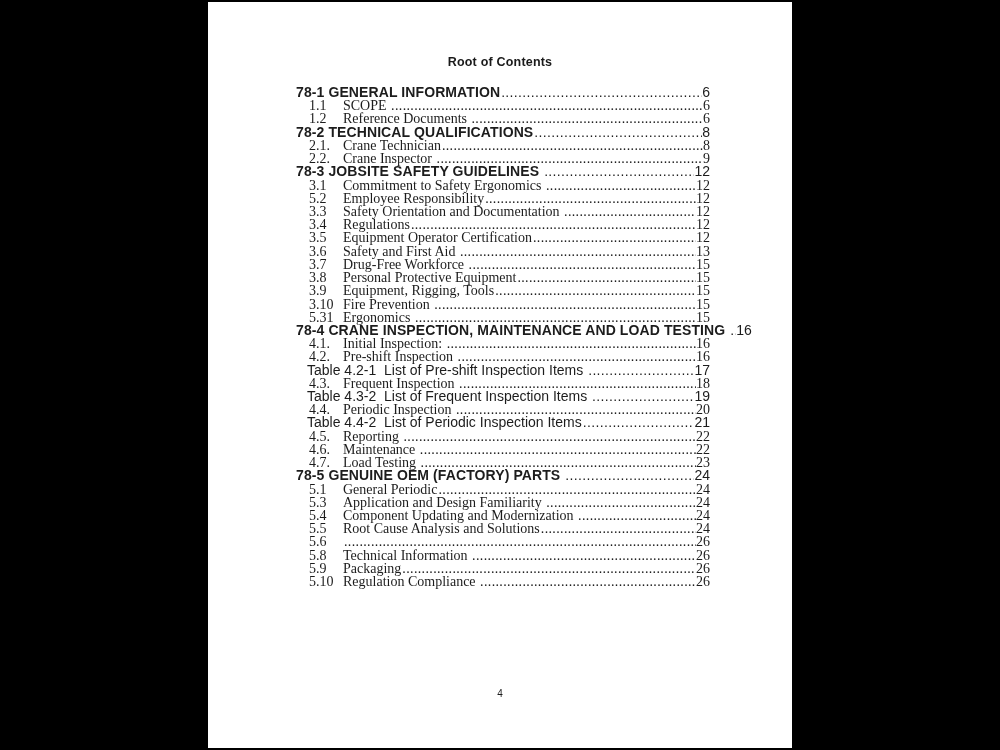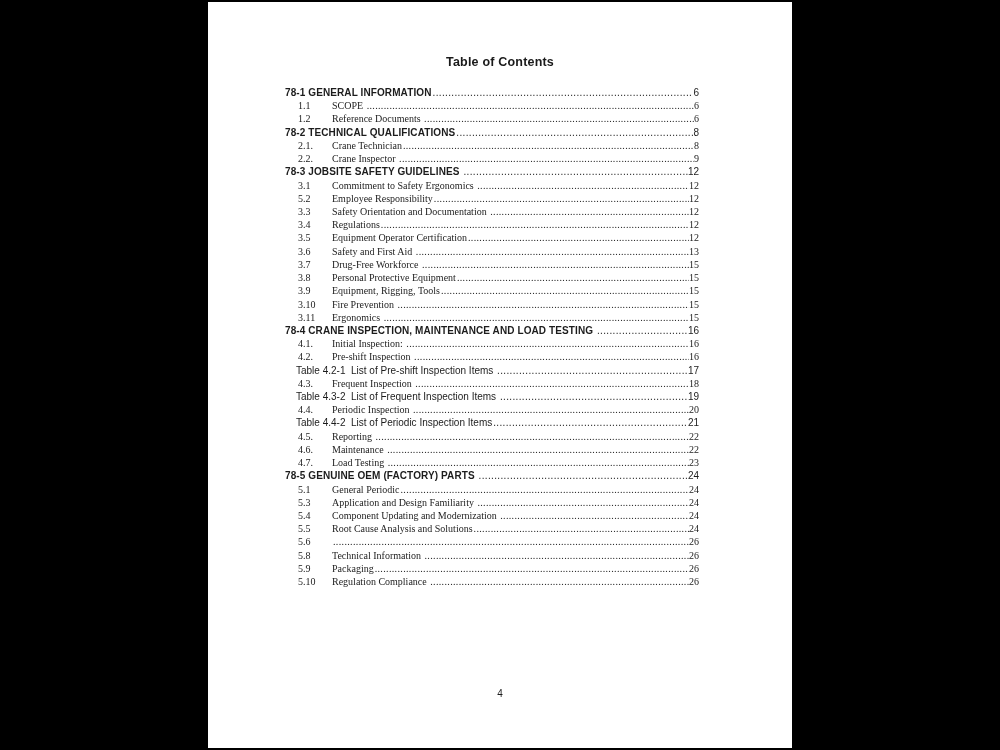--- a/index.html
+++ b/index.html
@@ -51,23 +51,23 @@
     width: 100%;
     text-align: center;
     font-size: 12.5px;
     font-weight: bold;
     letter-spacing: 0.2px;
     color: #1a1a1a;
   }
   .toc {
     position: absolute;
     top: 86px;
-    left: 77px;
+    left: 88px;
     width: 414px;
-    font-size: 10px;
+    font-size: 14px;
     color: #1c1c1c;
   }
   .toc-row {
     display: flex;
     align-items: baseline;
     height: 13.23px;
     line-height: 13.23px;
     white-space: pre;
   }
   .toc-row.item  { padding-left: 13px; font-family: Liberation Serif, serif; }
@@ -110,41 +110,41 @@
 <body>
 
 <div class="stage">
 
   <div class="side-black left"></div>
   <div class="side-black right"></div>
   <div class="edge-bar top"></div>
   <div class="edge-bar bottom"></div>
 
   <div class="page">
-    <div class="doc-title">Table of Contents</div>
+    <div class="doc-title">Root of Contents</div>
 
     <div class="toc" id="toc-list">
         <div class="toc-row section"><span class="title">78-1 GENERAL INFORMATION</span><span class="leader">........................................................................................................................................................................</span><span class="pagenum">6</span></div>
         <div class="toc-row item"><span class="num">1.1</span><span class="title">SCOPE </span><span class="leader">........................................................................................................................................................................</span><span class="pagenum">6</span></div>
         <div class="toc-row item"><span class="num">1.2</span><span class="title">Reference Documents </span><span class="leader">........................................................................................................................................................................</span><span class="pagenum">6</span></div>
         <div class="toc-row section"><span class="title">78-2 TECHNICAL QUALIFICATIONS</span><span class="leader">........................................................................................................................................................................</span><span class="pagenum">8</span></div>
         <div class="toc-row item"><span class="num">2.1.</span><span class="title">Crane Technician</span><span class="leader">........................................................................................................................................................................</span><span class="pagenum">8</span></div>
         <div class="toc-row item"><span class="num">2.2.</span><span class="title">Crane Inspector </span><span class="leader">........................................................................................................................................................................</span><span class="pagenum">9</span></div>
         <div class="toc-row section"><span class="title">78-3 JOBSITE SAFETY GUIDELINES </span><span class="leader">........................................................................................................................................................................</span><span class="pagenum">12</span></div>
         <div class="toc-row item"><span class="num">3.1</span><span class="title">Commitment to Safety Ergonomics </span><span class="leader">........................................................................................................................................................................</span><span class="pagenum">12</span></div>
         <div class="toc-row item"><span class="num">5.2</span><span class="title">Employee Responsibility</span><span class="leader">........................................................................................................................................................................</span><span class="pagenum">12</span></div>
         <div class="toc-row item"><span class="num">3.3</span><span class="title">Safety Orientation and Documentation </span><span class="leader">........................................................................................................................................................................</span><span class="pagenum">12</span></div>
         <div class="toc-row item"><span class="num">3.4</span><span class="title">Regulations</span><span class="leader">........................................................................................................................................................................</span><span class="pagenum">12</span></div>
         <div class="toc-row item"><span class="num">3.5</span><span class="title">Equipment Operator Certification</span><span class="leader">........................................................................................................................................................................</span><span class="pagenum">12</span></div>
         <div class="toc-row item"><span class="num">3.6</span><span class="title">Safety and First Aid </span><span class="leader">........................................................................................................................................................................</span><span class="pagenum">13</span></div>
         <div class="toc-row item"><span class="num">3.7</span><span class="title">Drug-Free Workforce </span><span class="leader">........................................................................................................................................................................</span><span class="pagenum">15</span></div>
         <div class="toc-row item"><span class="num">3.8</span><span class="title">Personal Protective Equipment</span><span class="leader">........................................................................................................................................................................</span><span class="pagenum">15</span></div>
         <div class="toc-row item"><span class="num">3.9</span><span class="title">Equipment, Rigging, Tools</span><span class="leader">........................................................................................................................................................................</span><span class="pagenum">15</span></div>
         <div class="toc-row item"><span class="num">3.10</span><span class="title">Fire Prevention </span><span class="leader">........................................................................................................................................................................</span><span class="pagenum">15</span></div>
-        <div class="toc-row item"><span class="num">3.11</span><span class="title">Ergonomics </span><span class="leader">........................................................................................................................................................................</span><span class="pagenum">15</span></div>
+        <div class="toc-row item"><span class="num">5.31</span><span class="title">Ergonomics </span><span class="leader">........................................................................................................................................................................</span><span class="pagenum">15</span></div>
         <div class="toc-row section"><span class="title">78-4 CRANE INSPECTION, MAINTENANCE AND LOAD TESTING </span><span class="leader">........................................................................................................................................................................</span><span class="pagenum">16</span></div>
         <div class="toc-row item"><span class="num">4.1.</span><span class="title">Initial Inspection: </span><span class="leader">........................................................................................................................................................................</span><span class="pagenum">16</span></div>
         <div class="toc-row item"><span class="num">4.2.</span><span class="title">Pre-shift Inspection </span><span class="leader">........................................................................................................................................................................</span><span class="pagenum">16</span></div>
         <div class="toc-row table"><span class="title">Table 4.2-1  List of Pre-shift Inspection Items </span><span class="leader">........................................................................................................................................................................</span><span class="pagenum">17</span></div>
         <div class="toc-row item"><span class="num">4.3.</span><span class="title">Frequent Inspection </span><span class="leader">........................................................................................................................................................................</span><span class="pagenum">18</span></div>
         <div class="toc-row table"><span class="title">Table 4.3-2  List of Frequent Inspection Items </span><span class="leader">........................................................................................................................................................................</span><span class="pagenum">19</span></div>
         <div class="toc-row item"><span class="num">4.4.</span><span class="title">Periodic Inspection </span><span class="leader">........................................................................................................................................................................</span><span class="pagenum">20</span></div>
         <div class="toc-row table"><span class="title">Table 4.4-2  List of Periodic Inspection Items</span><span class="leader">........................................................................................................................................................................</span><span class="pagenum">21</span></div>
         <div class="toc-row item"><span class="num">4.5.</span><span class="title">Reporting </span><span class="leader">........................................................................................................................................................................</span><span class="pagenum">22</span></div>
         <div class="toc-row item"><span class="num">4.6.</span><span class="title">Maintenance </span><span class="leader">........................................................................................................................................................................</span><span class="pagenum">22</span></div>

